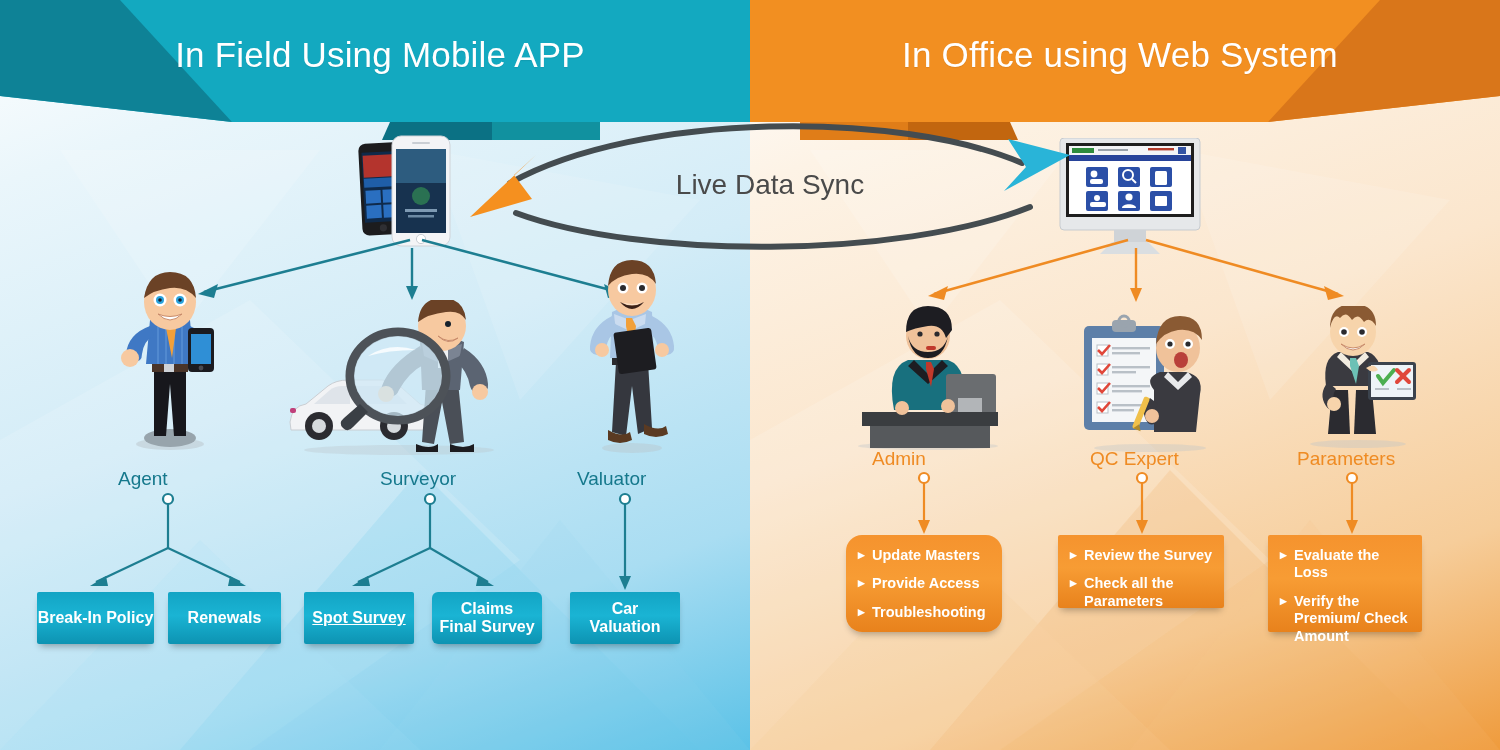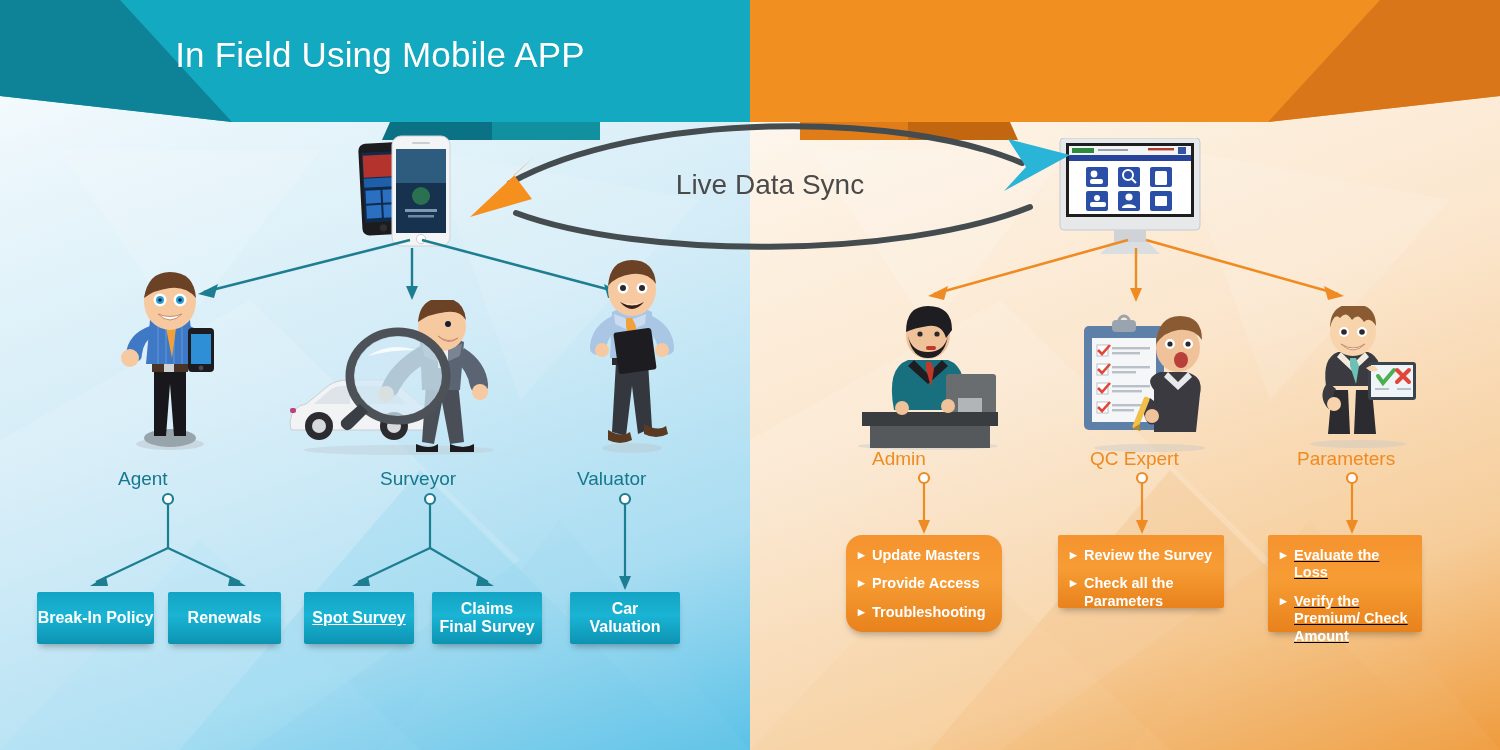--- a/index.html
+++ b/index.html
@@ -84,20 +84,21 @@
   </svg>
 
   <svg class="ribbon" style="left:740px;top:0;" width="760" height="160">
     <polygon points="10,0 760,0 760,96 528,122 10,122" fill="#f28f21"></polygon>
     <polygon points="640,0 760,0 760,96 528,122" fill="#d9761a"></polygon>
     <polygon points="160,122 270,122 278,140 168,140" fill="#c2660f"></polygon>
     <polygon points="60,122 168,122 168,140 60,140" fill="#e07d18"></polygon>
   </svg>
 
   <div class="banner-title" id="title-left">In Field Using Mobile APP</div>
+  <div class="banner-title" id="title-right">In Office using Web System</div>
 
   <svg class="device" style="left:352px;top:130px;" width="120" height="118">
 
     <g transform="translate(6,14) rotate(-3)">
       <rect x="0" y="0" width="42" height="92" rx="7" fill="#1c1c1e"></rect>
       <rect x="3" y="9" width="36" height="70" fill="#0f2a4a"></rect>
       <rect x="4" y="12" width="34" height="22" fill="#b4342d"></rect>
       <rect x="4" y="35" width="34" height="9" fill="#1f5ea8"></rect>
       <rect x="5" y="47" width="15" height="13" fill="#2a6fc0"></rect>
       <rect x="22" y="47" width="15" height="13" fill="#2a6fc0"></rect>
@@ -405,21 +406,21 @@
 
   <div class="leafbox teal" style="left:37px;top:592px;width:117px;height:52px;">
     <span>Break-In Policy</span>
   </div>
   <div class="leafbox teal" style="left:168px;top:592px;width:113px;height:52px;">
     <span>Renewals</span>
   </div>
   <div class="leafbox teal" style="left:304px;top:592px;width:110px;height:52px;text-decoration:underline;">
     <span>Spot Survey</span>
   </div>
-  <div class="leafbox teal" style="left:432px;top:592px;width:110px;height:52px;">
+  <div class="leafbox teal" style="left:432px;top:592px;width:110px;height:52px;border-radius:6px;">
     <div>
       <div>Claims</div>
       <div>Final Survey</div>
     </div>
   </div>
   <div class="leafbox teal" style="left:570px;top:592px;width:110px;height:52px;">
     <div>
       <div>Car</div>
       <div>Valuation</div>
     </div>
@@ -453,20 +454,20 @@
     </ul>
   </div>
 
   <div class="taskbox" style="left:1058px;top:535px;width:166px;height:73px;">
     <ul>
       <li>Review the Survey</li>
       <li>Check all the Parameters</li>
     </ul>
   </div>
 
-  <div class="taskbox" style="left:1268px;top:535px;width:154px;height:97px;text-decoration:underline;">
+  <div class="taskbox" style="left:1268px;top:535px;width:154px;height:97px;">
     <ul>
       <li>Evaluate the Loss</li>
       <li>Verify the Premium/ Check Amount</li>
     </ul>
   </div>
 
 </div>
 
 </body></html>

